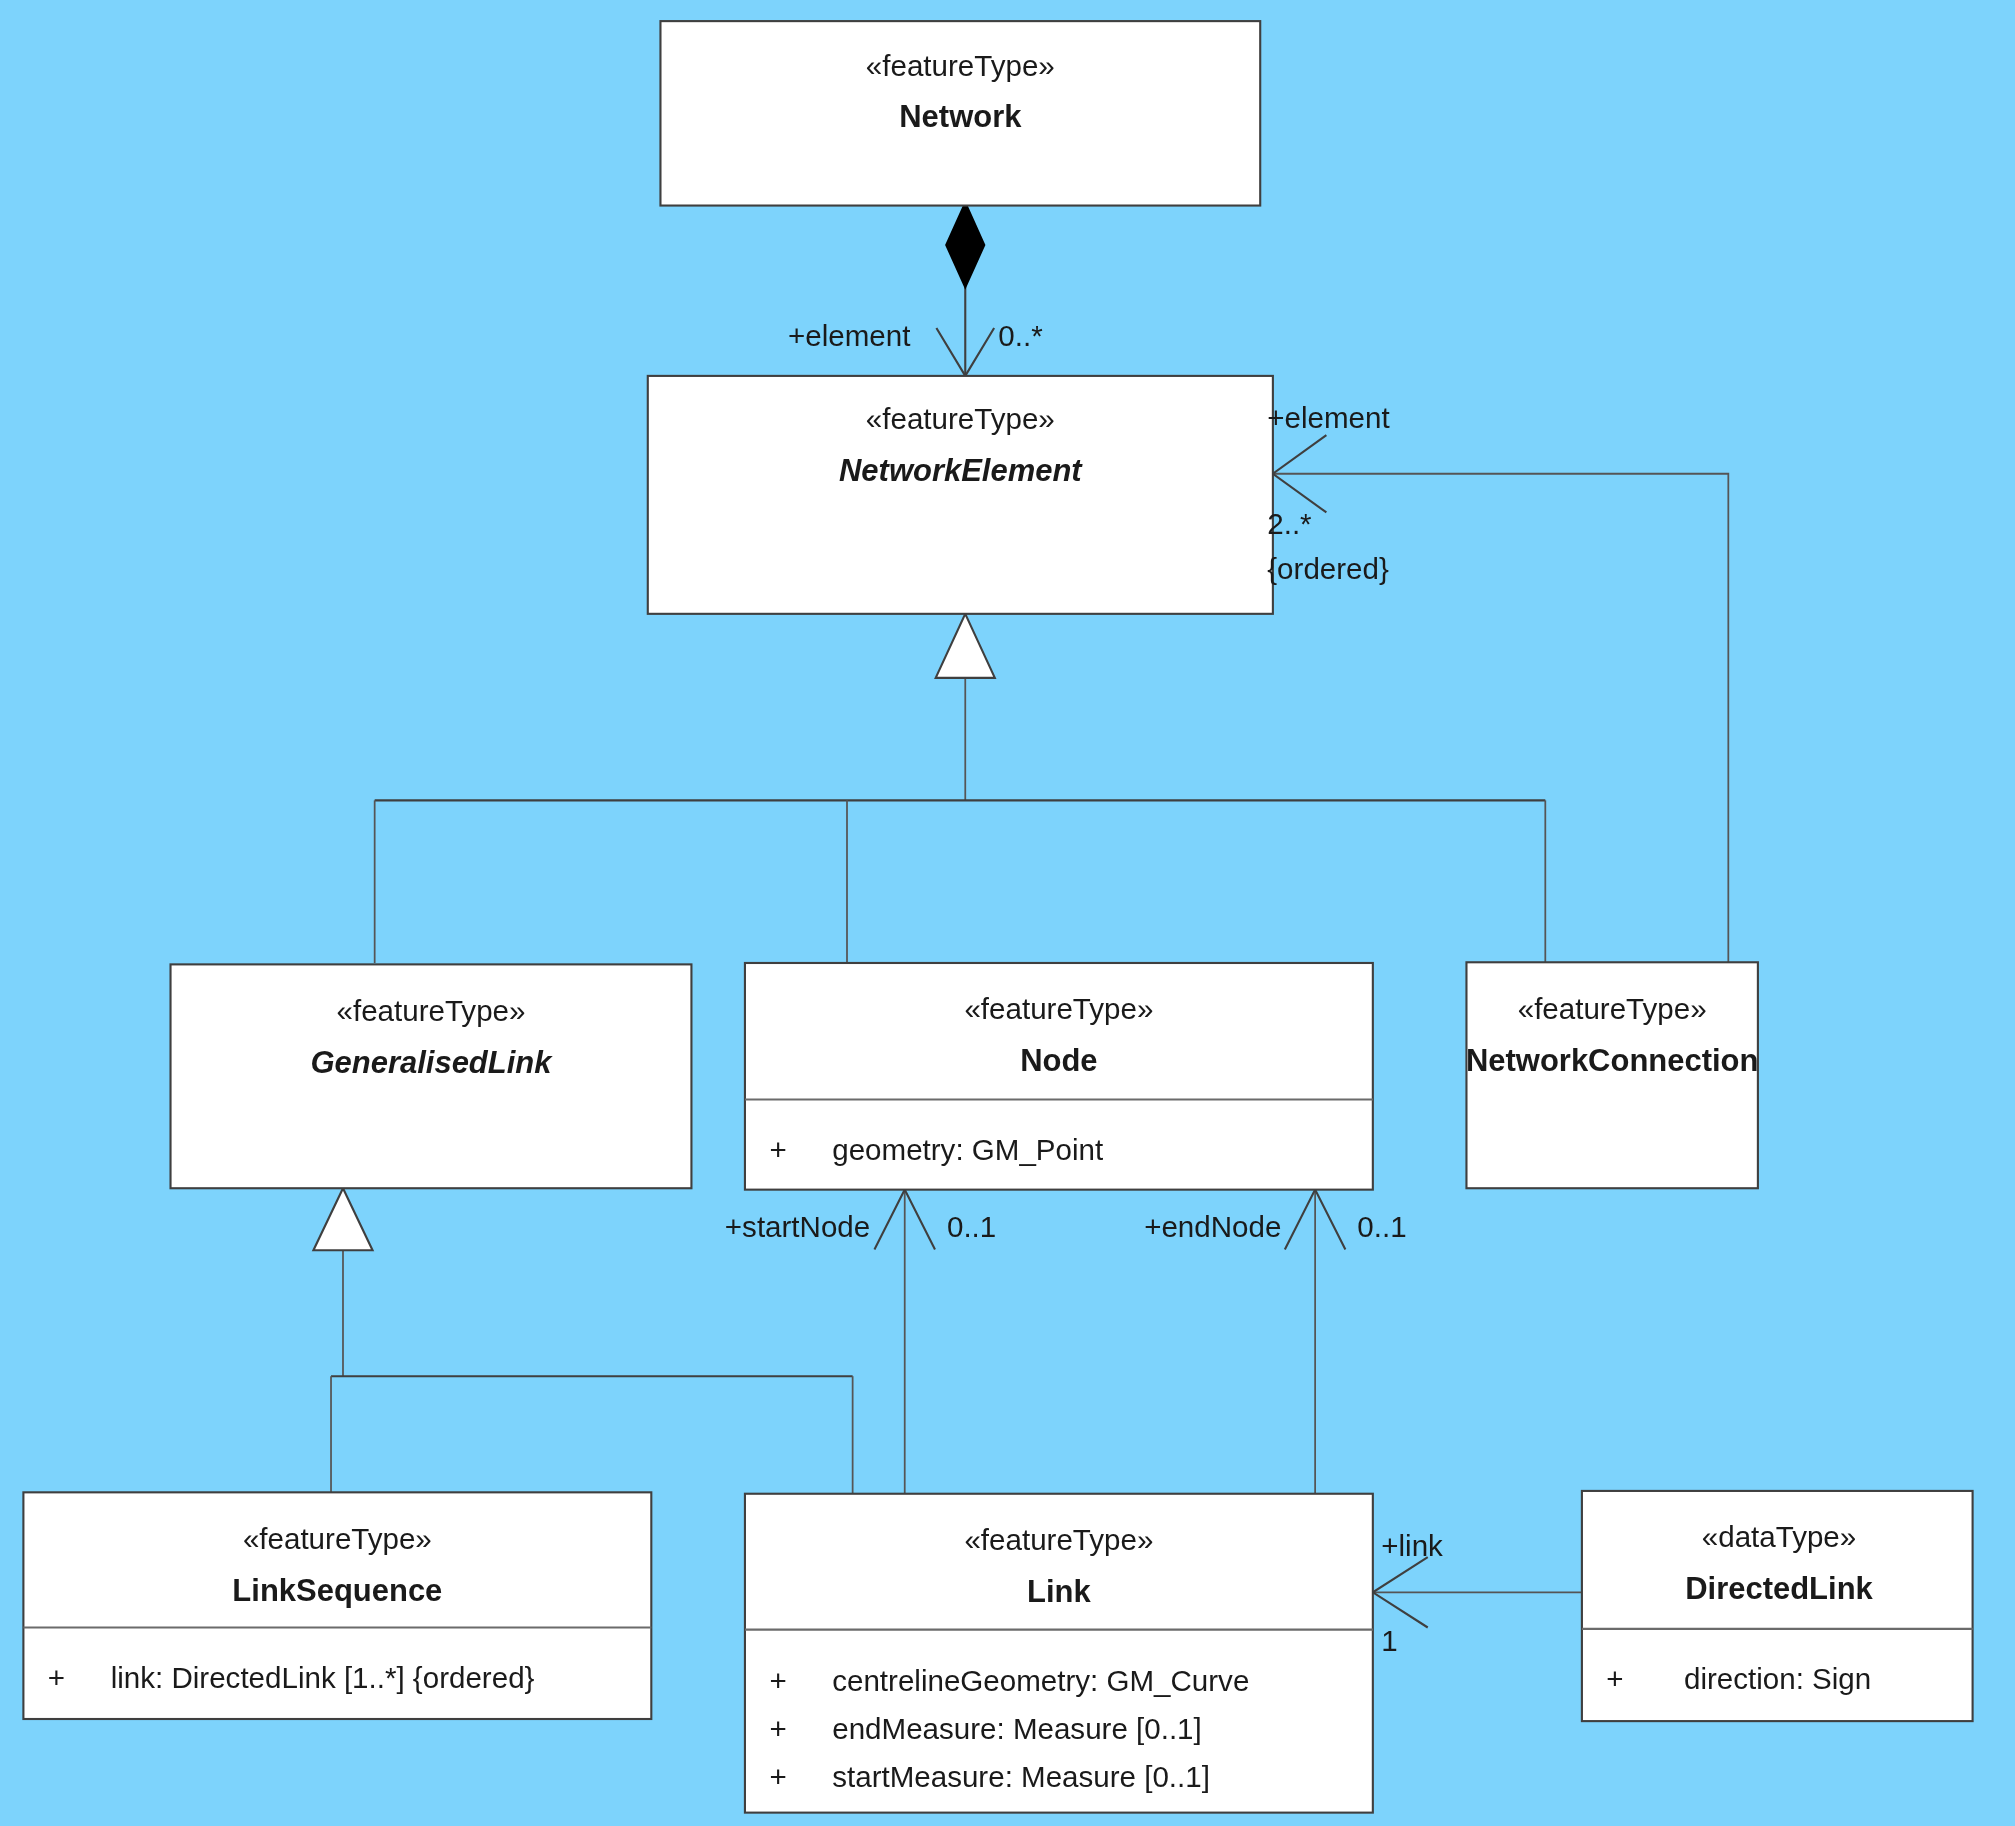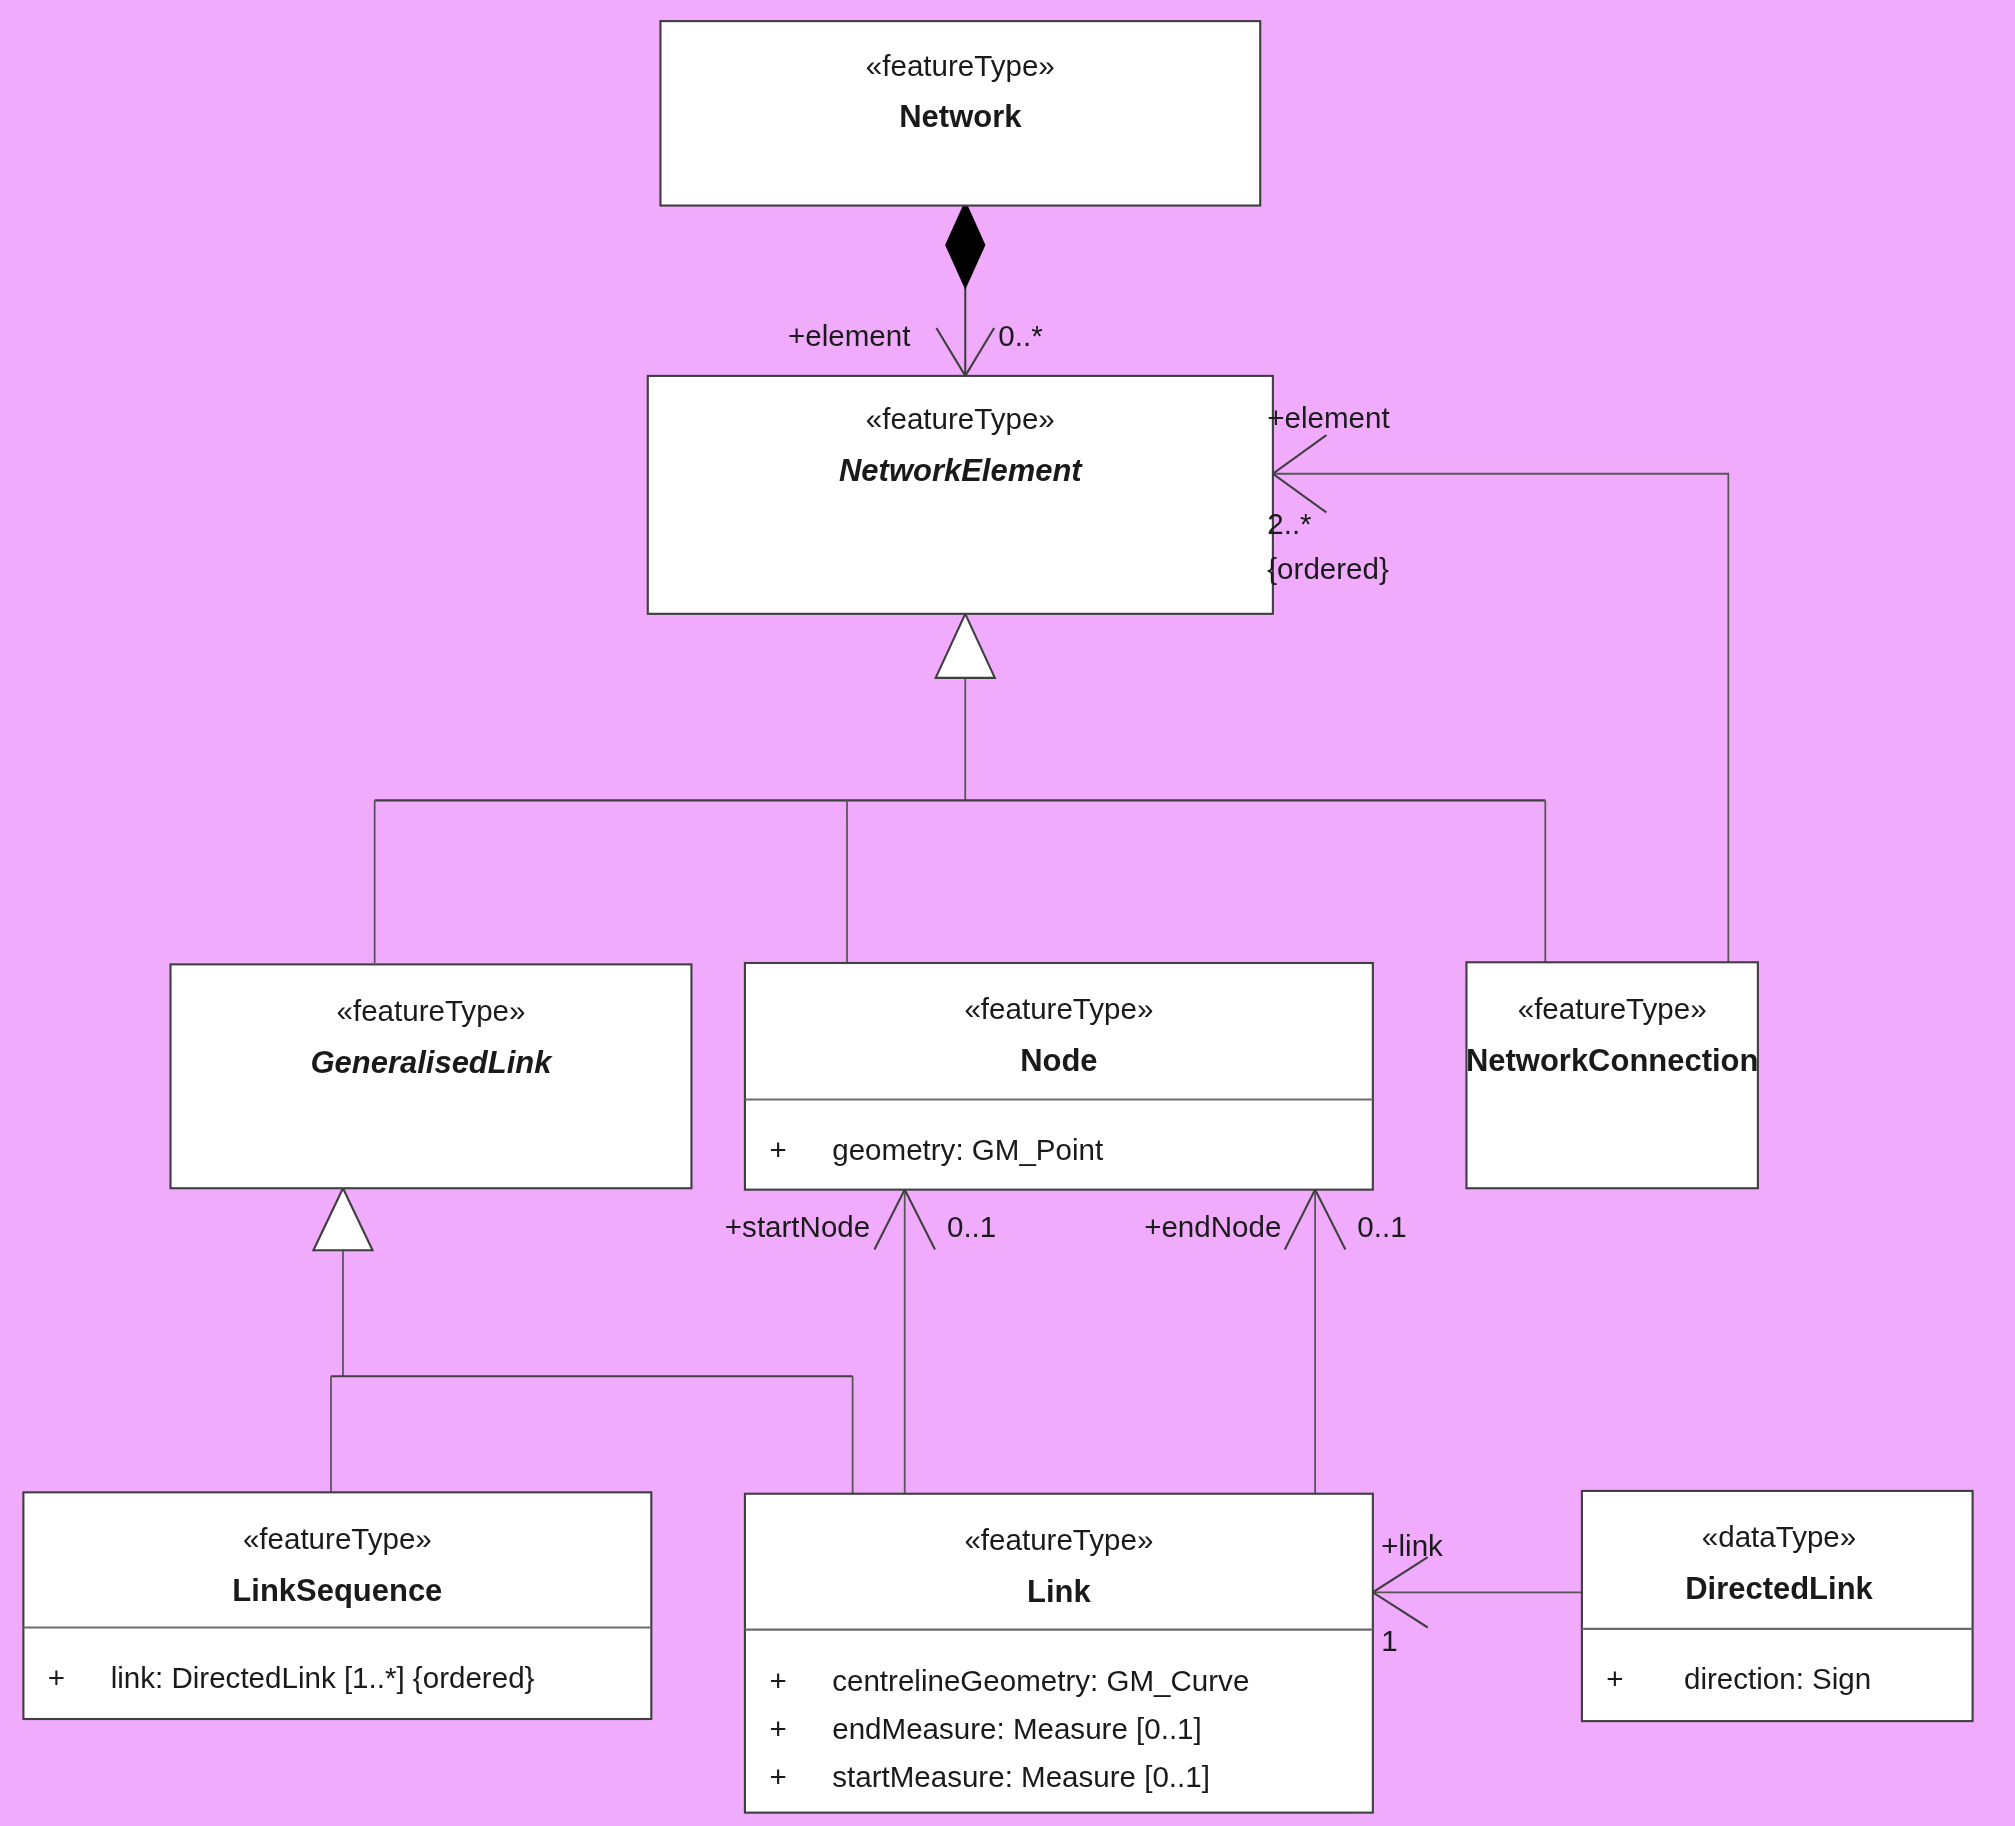--- a/index.html
+++ b/index.html
@@ -4,21 +4,21 @@
 <style>
   html, body {
     margin: 0;
     padding: 0;
     background: #ffffff;
   }
   #diagram-root {
     position: relative;
     width: 2015px;
     height: 1826px;
-    background: #f0abfc;
+    background: #7dd3fc;
     font-family: "Liberation Sans", sans-serif;
   }
   svg.uml-canvas {
     display: block;
     width: 2015px;
     height: 1826px;
   }
   .cls-box {
     fill: #ffffff;
     stroke: #3f3f3f;

